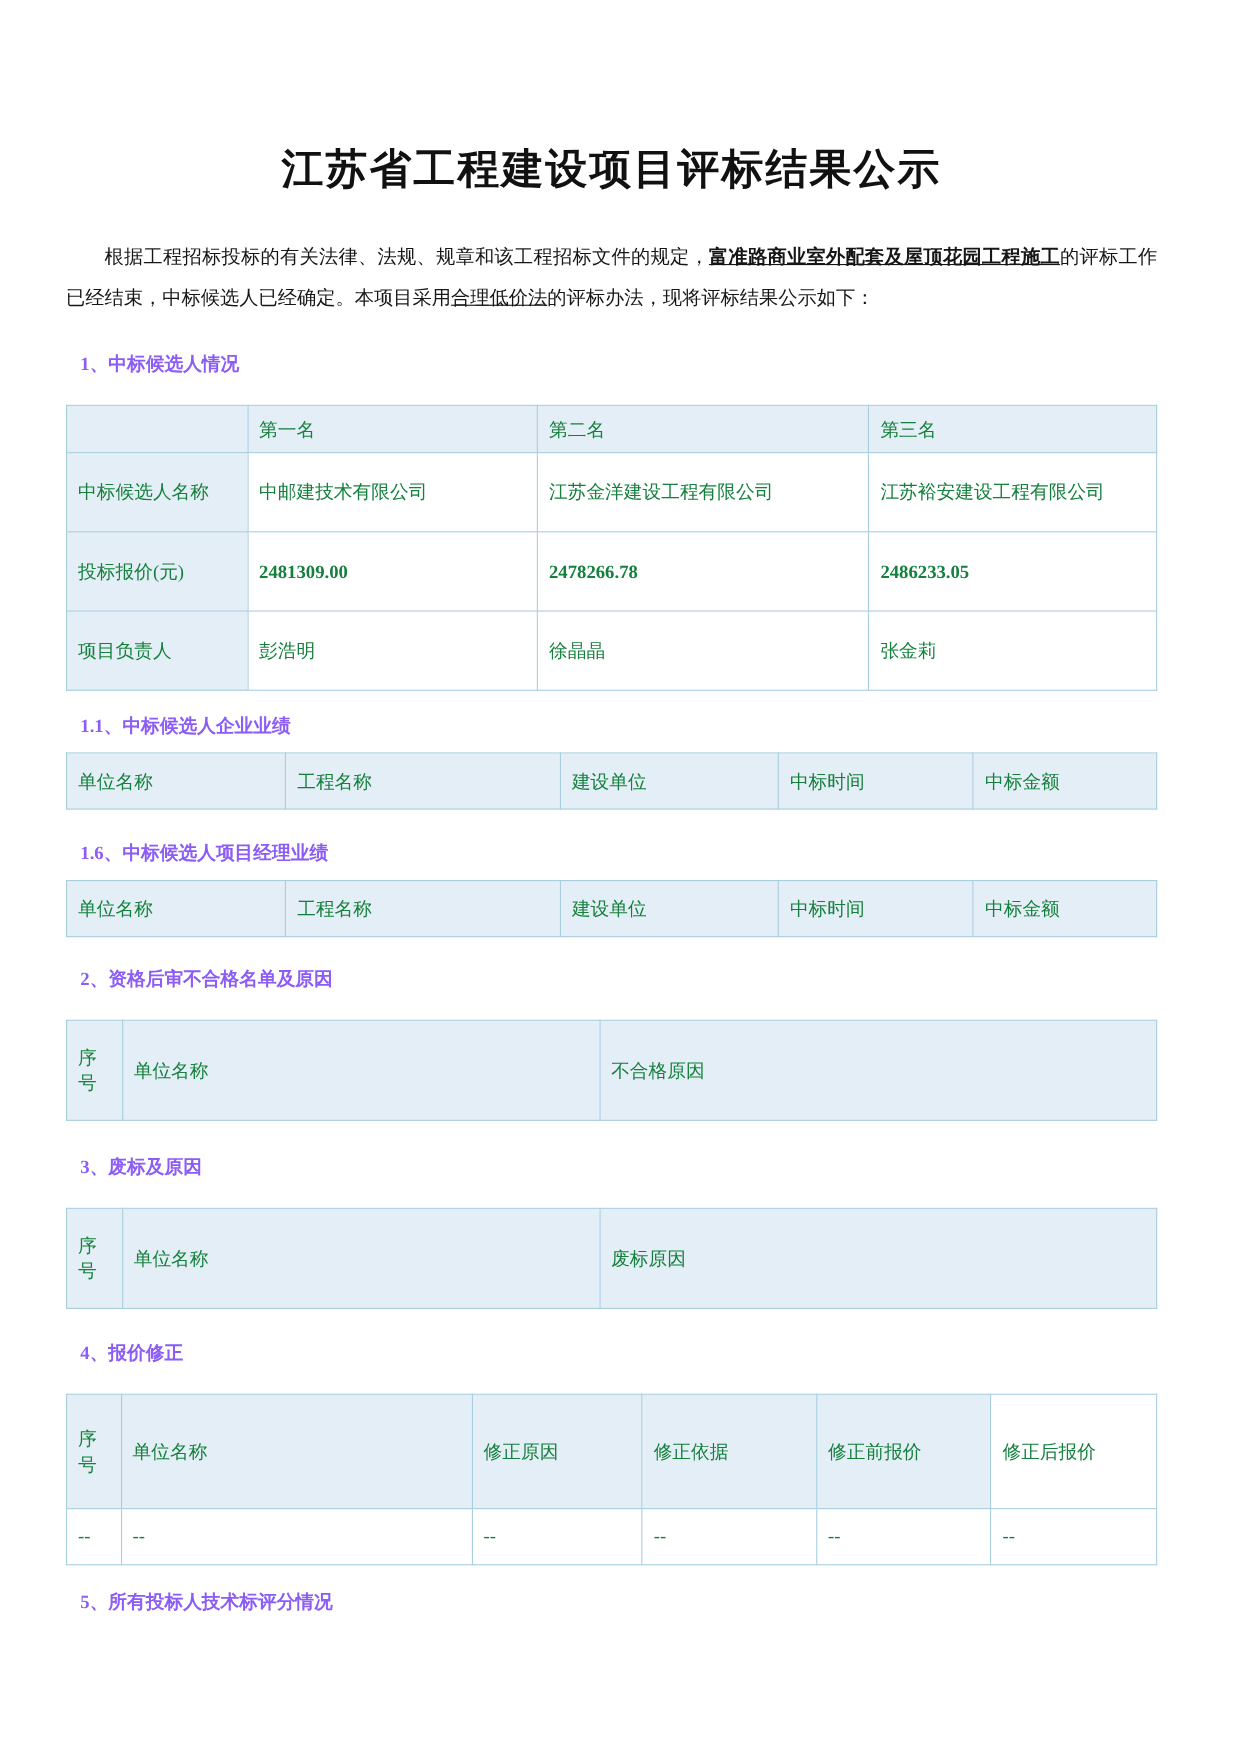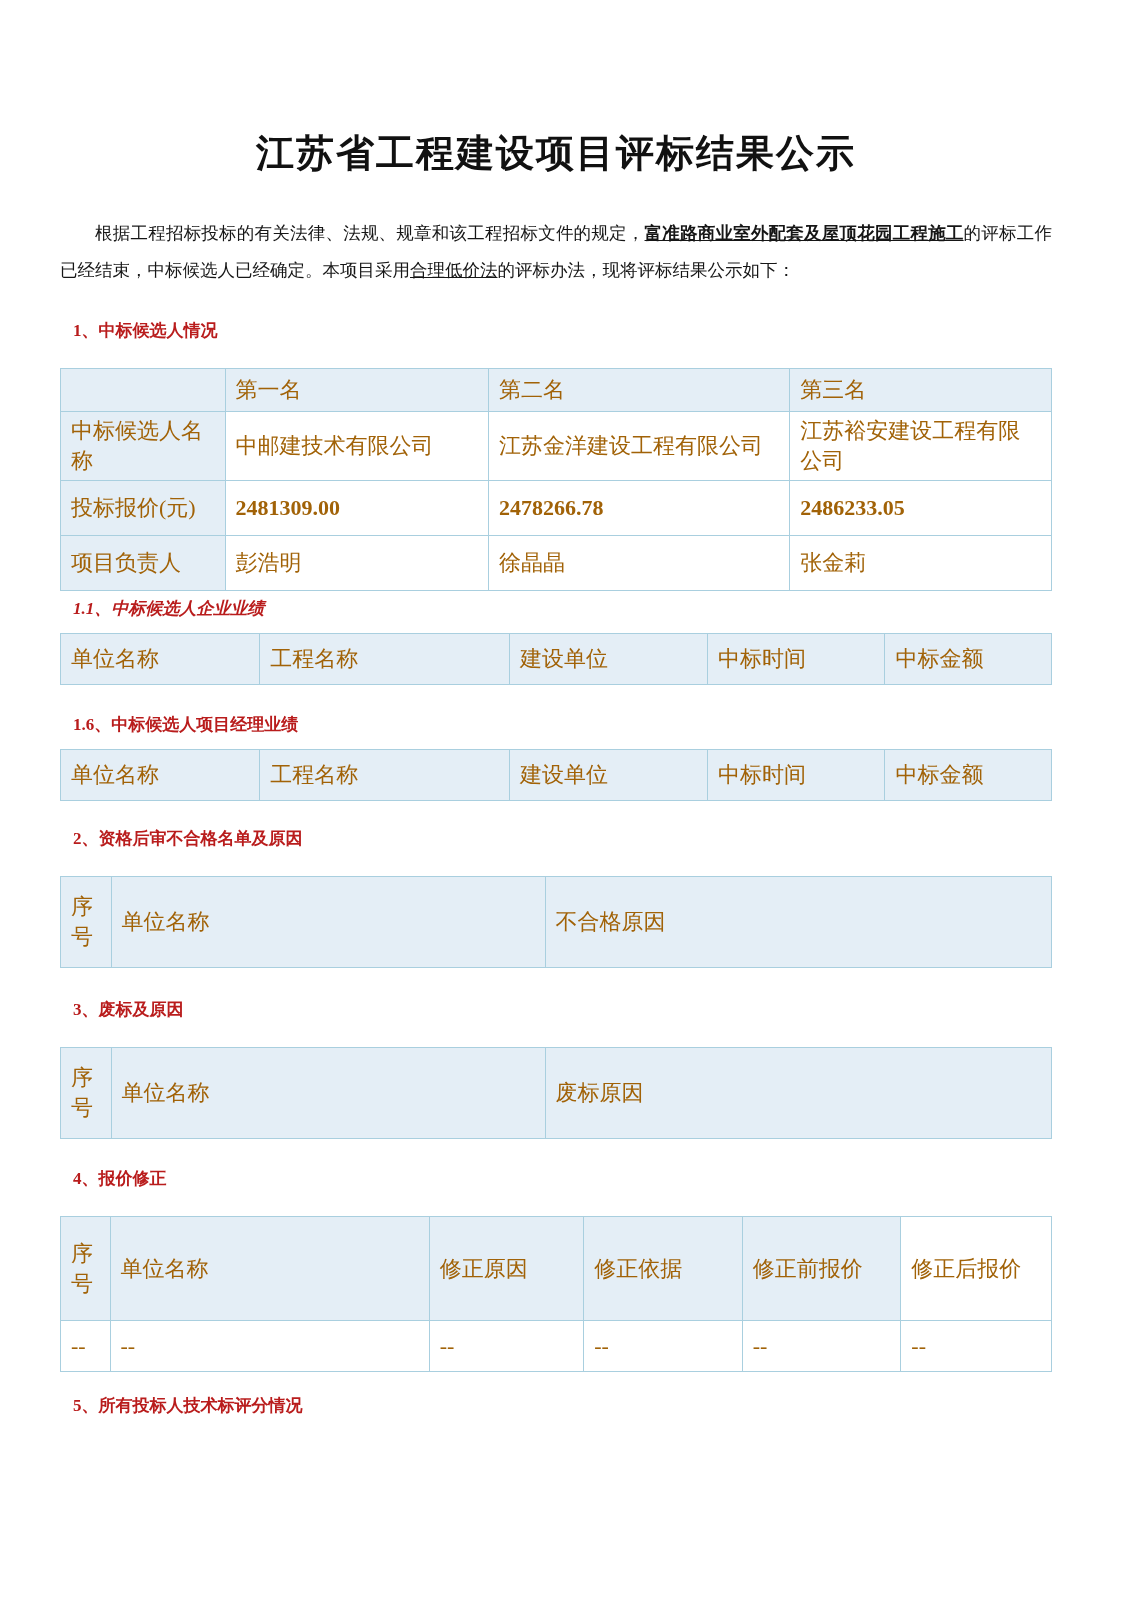--- a/index.html
+++ b/index.html
@@ -41,51 +41,51 @@
     font-weight: bold;
     text-decoration: underline;
   }
   .intro .method-name {
     text-decoration: underline;
   }
   .section-heading {
     font-size: 17px;
     font-weight: bold;
     padding-left: 13px;
-    color: #b91c1c;
+    color: #8b5cf6;
   }
   .sh-1  { margin-top: 30px; }
-  .sh-11 { margin-top: 6px; font-style: italic; }
+  .sh-11 { margin-top: 20px; }
   .sh-12 { margin-top: 28px; }
   .sh-2  { margin-top: 26px; }
   .sh-3  { margin-top: 30px; }
   .sh-4  { margin-top: 28px; }
   .sh-5  { margin-top: 22px; }
 
   table {
     width: 100%;
     border-collapse: collapse;
     table-layout: fixed;
-    font-size: 22px;
-    color: #a16207;
+    font-size: 17px;
+    color: #15803d;
   }
   .tbl { margin-top: 26px; }
   .tbl-tight { margin-top: 13px; }
   th, td {
     border: 1px solid #a9cfdf;
     padding: 4px 10px;
     text-align: left;
     vertical-align: middle;
     font-weight: normal;
     word-wrap: break-word;
   }
   .cell-blue { background: #e4eef6; }
   .cell-white { background: #ffffff; }
   .t1 .hrow { height: 43px; }
-  .t1 .drow { height: 55px; }
+  .t1 .drow { height: 72px; }
   .perf .hrow { height: 51px; }
   .t23 .hrow { height: 91px; }
   .t4 .hrow { height: 104px; }
   .t4 .drow { height: 51px; }
   .num { font-weight: 600; }
 </style>
 </head>
 <body>
 
 <div class="page">

